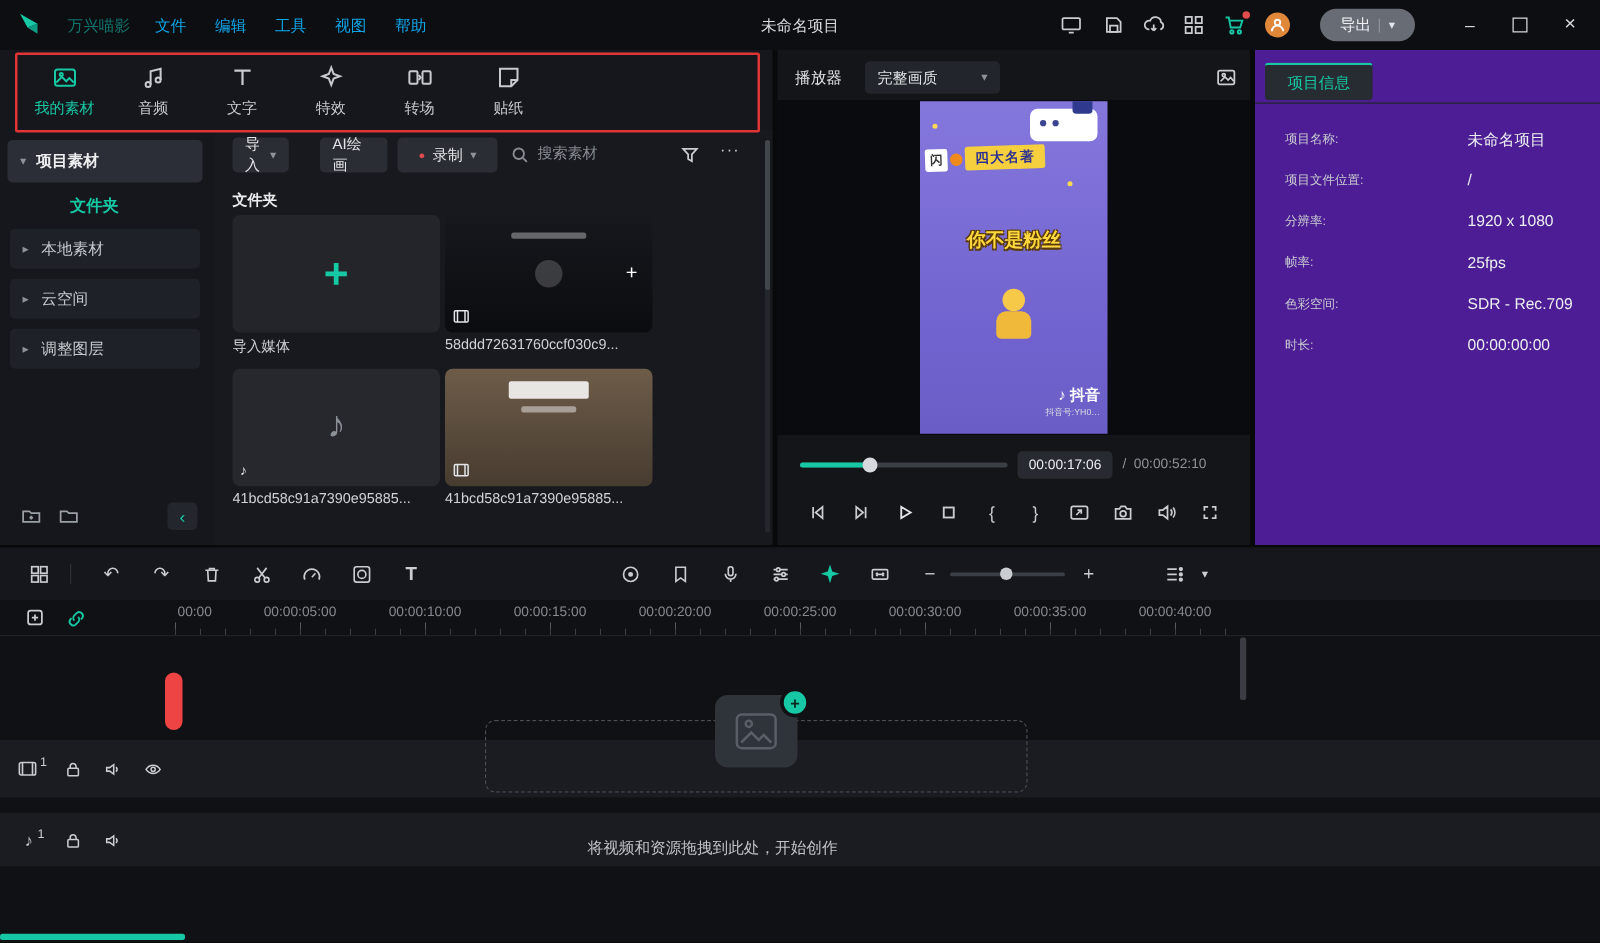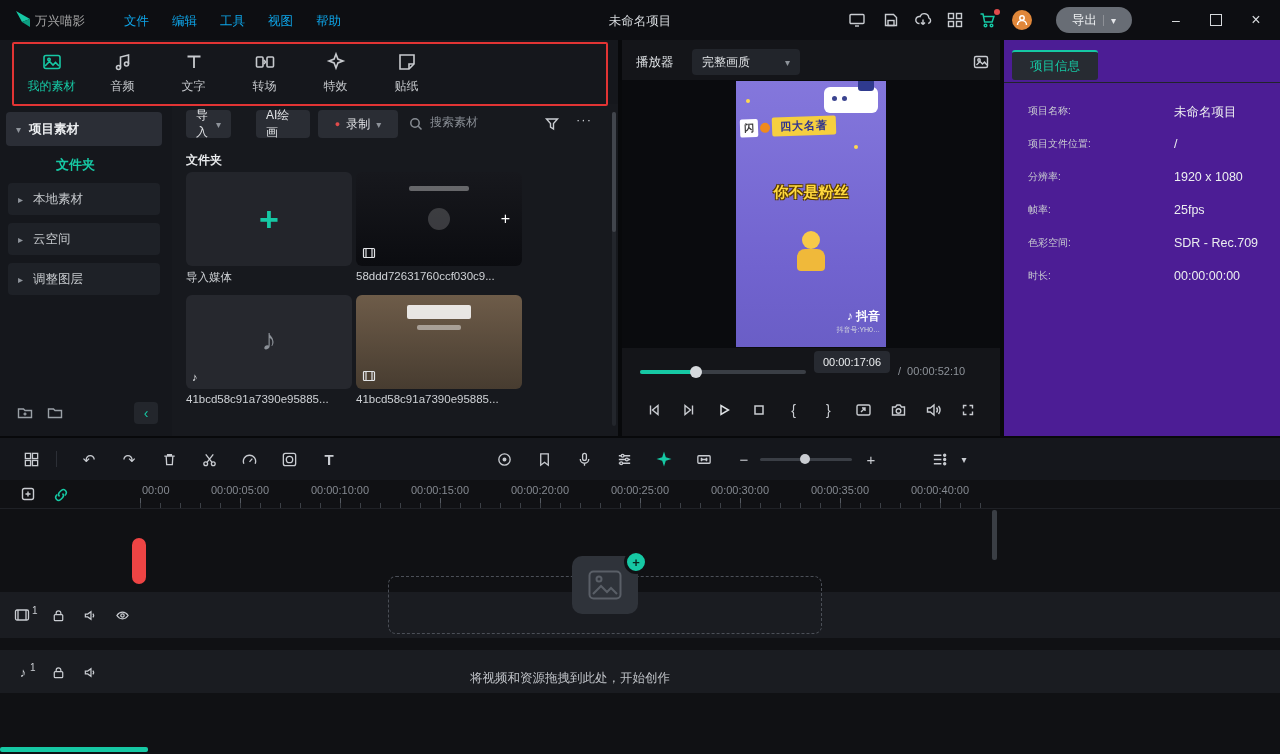--- a/index.html
+++ b/index.html
@@ -59,21 +59,21 @@
   .figure{position:absolute;left:50%;top:150px;transform:translateX(-50%);width:36px;height:42px;}
   .figure .head{position:absolute;left:9px;top:0;width:18px;height:18px;border-radius:50%;background:#f7c948;}
   .figure .body{position:absolute;left:4px;top:18px;width:28px;height:22px;border-radius:8px 8px 4px 4px;background:#f0b93a;}
   .sparkle{position:absolute;width:4px;height:4px;border-radius:50%;background:#ffd94f;}
   .vlogo{position:absolute;right:6px;bottom:12px;text-align:right;color:#fff;}
   .vlogo .lg{font-size:12px;font-weight:bold;}
   .vlogo .hd{font-size:7px;color:#d7dae0;}
   .pslider-track{position:absolute;left:18px;top:330px;width:166px;height:4px;border-radius:2px;background:#3a3e45;}
   .pslider-fill{position:absolute;left:18px;top:330px;width:56px;height:4px;border-radius:2px;background:#16c8a4;}
   .pslider-handle{position:absolute;left:68px;top:326px;width:12px;height:12px;border-radius:50%;background:#d6d9dd;}
-  .time-box{position:absolute;left:192px;top:311px;width:76px;height:22px;background:#272a31;border-radius:4px;display:flex;align-items:center;justify-content:center;font-size:11px;color:#eceef0;}
+  .time-box{position:absolute;left:192px;top:321px;width:76px;height:22px;background:#272a31;border-radius:4px;display:flex;align-items:center;justify-content:center;font-size:11px;color:#eceef0;}
   .time-total{position:absolute;left:276px;top:325px;font-size:11px;color:#8e939a;display:flex;gap:6px;}
   .transport{position:absolute;left:0;right:0;top:352px;height:36px;display:flex;align-items:center;justify-content:space-between;padding:0 22px;}
   .tbtn{display:flex;align-items:center;justify-content:center;width:20px;height:20px;color:#c9ccd1;font-size:14px;}
   
   .info-panel{position:absolute;left:1004px;top:40px;width:332px;height:396px;background:#4c1d95;}
   .info-tab{position:absolute;left:8px;top:10px;width:86px;height:30px;background:#272b32;border-top:2px solid #16c8a4;border-radius:3px;display:flex;align-items:center;justify-content:center;color:#16c8a4;font-size:12.5px;box-sizing:border-box;}
   .info-sep{position:absolute;left:0;right:0;top:42px;height:1px;background:#21242b;}
   .irow-label{position:absolute;left:24px;font-size:10px;color:#c9ccd1;}
   .irow-value{position:absolute;left:170px;font-size:12.5px;color:#eceef0;}
   
@@ -107,21 +107,21 @@
 
 <div class="app">
 
   <header class="titlebar">
     <span class="abs" style="left:13px;top:9px">
       <svg width="20" height="20" viewBox="0 0 20 20">
           <path d="M3 2l14 8-8 3z" fill="#16c8a4"></path>
           <path d="M9 13l8-3v8z" fill="#0d9e82"></path>
         </svg>
     </span>
-    <span class="menu" style="left:35px;color:#a3a3a3">万兴喵影</span>
+    <span class="menu" style="left:54px;color:#0f766e">万兴喵影</span>
     <span class="menu" style="left:124px">文件</span>
     <span class="menu" style="left:172px">编辑</span>
     <span class="menu" style="left:220px">工具</span>
     <span class="menu" style="left:268px">视图</span>
     <span class="menu" style="left:316px">帮助</span>
     <div class="proj-title">未命名项目</div>
 
     <span class="abs" style="left:848px;top:11px">
       <svg width="18" height="18" viewBox="0 0 18 18" fill="none" stroke="#c9ccd1" stroke-width="1.4">
           <rect x="2" y="3.5" width="14" height="9" rx="1"></rect>
@@ -194,31 +194,31 @@
         <span class="tlabel">音频</span>
       </div>
       <div class="mtab">
         <svg width="22" height="22" viewBox="0 0 22 22" fill="none" stroke="currentColor" stroke-width="1.8">
             <path d="M4.5 5.5h13M11 5.5V17"></path>
           </svg>
         <span class="tlabel">文字</span>
       </div>
       <div class="mtab">
         <svg width="22" height="22" viewBox="0 0 22 22" fill="none" stroke="currentColor" stroke-width="1.6">
+            <path d="m11 3 1.9 5.1L18 10l-5.1 1.9L11 17l-1.9-5.1L4 10l5.1-1.9z"></path>
+          </svg>
+        <span class="tlabel">特效</span>
+      </div>
+      <div class="mtab">
+        <svg width="22" height="22" viewBox="0 0 22 22" fill="none" stroke="currentColor" stroke-width="1.6">
             <rect x="2.5" y="6" width="6.5" height="10" rx="1"></rect>
             <rect x="13" y="6" width="6.5" height="10" rx="1"></rect>
             <path d="m10 9 1.5 2-1.5 2"></path>
           </svg>
         <span class="tlabel">转场</span>
-      </div>
-      <div class="mtab">
-        <svg width="22" height="22" viewBox="0 0 22 22" fill="none" stroke="currentColor" stroke-width="1.6">
-            <path d="m11 3 1.9 5.1L18 10l-5.1 1.9L11 17l-1.9-5.1L4 10l5.1-1.9z"></path>
-          </svg>
-        <span class="tlabel">特效</span>
       </div>
       <div class="mtab">
         <svg width="22" height="22" viewBox="0 0 22 22" fill="none" stroke="currentColor" stroke-width="1.6">
             <path d="M4 4h14v9l-5 5H4z"></path>
             <path d="M13 18v-5h5"></path>
           </svg>
         <span class="tlabel">贴纸</span>
       </div>
     </div>
     <div class="annotation"></div>

